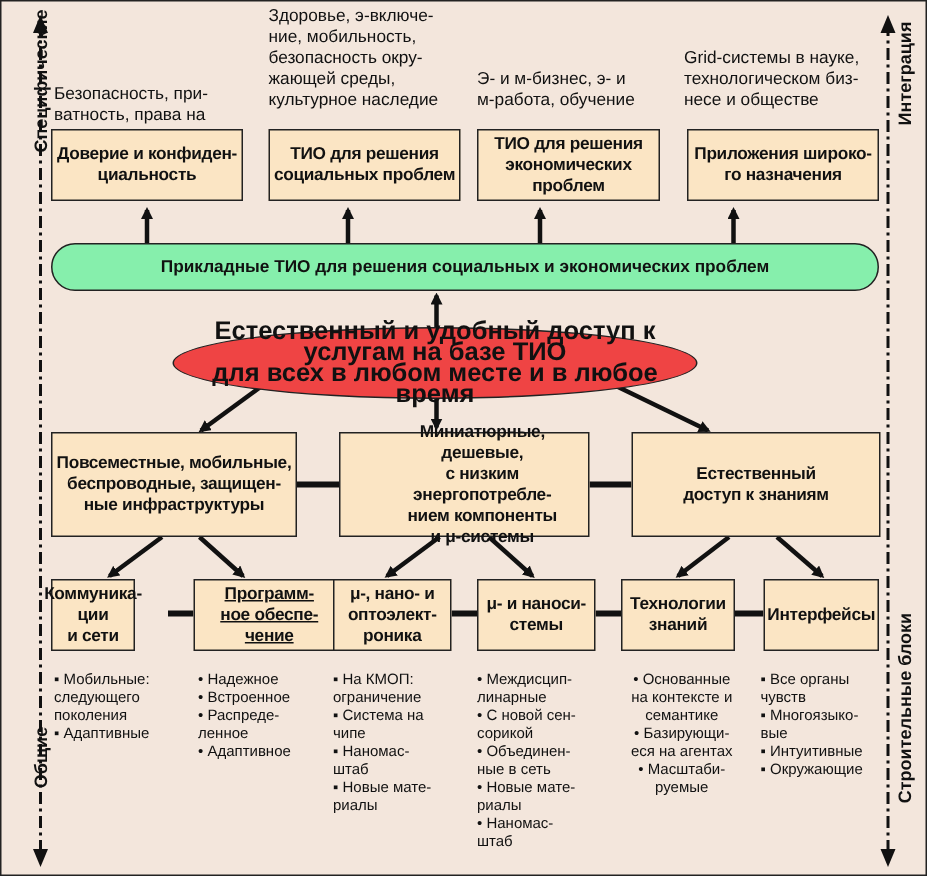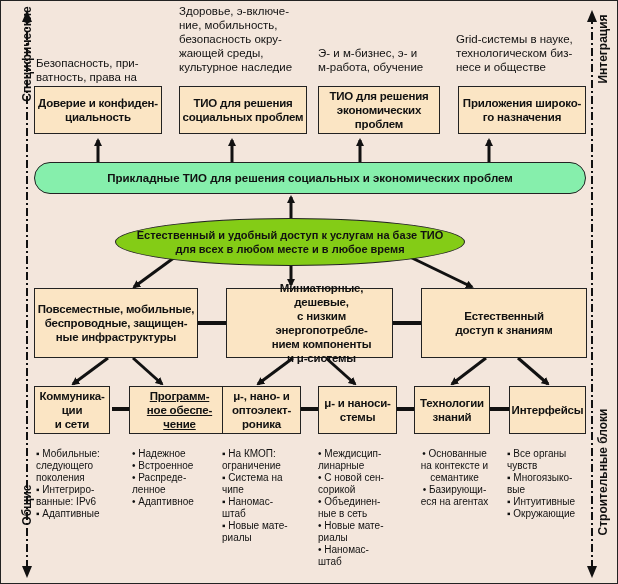--- a/index.html
+++ b/index.html
@@ -5,21 +5,21 @@
   html, body { margin:0; padding:0; }
   body { width:618px; height:584px; background:#f3e6dc; font-family:"Liberation Sans", sans-serif; color:#111; position:relative; overflow:hidden; }
   .frame { position:absolute; left:0; top:0; width:616px; height:582px; border:1px solid #222; background:#f3e6dc; }
   .box { position:absolute; background:#fbe5c4; border:1px solid #222; box-sizing:border-box; display:flex; align-items:center; justify-content:center; text-align:center; font-family:"Liberation Sans", sans-serif; font-weight:bold; font-size:11.5px; line-height:14px; letter-spacing:-0.2px; white-space:pre-line; }
   .note { position:absolute; font-size:11.5px; line-height:14px; white-space:pre-line; color:#111; }
   .bul { position:absolute; font-size:10px; line-height:12px; color:#111; }
   .bul div { white-space:pre-line; }
   .vlabel { position:absolute; font-weight:bold; font-size:12px; transform-origin:center center; white-space:nowrap; }
   svg.overlay { position:absolute; left:0; top:0; }
   .pill { position:absolute; background:#86efac; border:1px solid #222; border-radius:16px; box-sizing:border-box; display:flex; align-items:center; justify-content:center; font-weight:bold; font-size:11.5px; }
-  .ellipse { position:absolute; background:#84cc16; border:1px solid #222; border-radius:50%; box-sizing:border-box; display:flex; align-items:center; justify-content:center; text-align:center; font-weight:bold; font-size:11px; line-height:14px; white-space:pre-line; }
+  .ellipse { position:absolute; background:#ef4444; border:1px solid #222; border-radius:50%; box-sizing:border-box; display:flex; align-items:center; justify-content:center; text-align:center; font-weight:bold; font-size:17px; line-height:14px; white-space:pre-line; }
 </style>
 </head>
 <body>
 
 <div class="frame"></div>
 
 <svg class="overlay" width="618" height="584">
   <defs>
     <marker id="ah" markerWidth="8" markerHeight="8" refX="6" refY="4" orient="auto" markerUnits="userSpaceOnUse">
       <path d="M0,0 L8,4 L0,8 z" fill="#111"></path>
@@ -98,41 +98,39 @@
 <div class="box" style="left:34px; top:288px; width:164px; height:70px;">Повсеместные, мобильные,
 беспроводные, защищен-
 ные инфраструктуры</div>
 <div class="box" style="left:226px; top:288px; width:167px; height:70px;padding-left:24px;">Миниатюрные, дешевые,
 с низким энергопотребле-
 нием компоненты
 и μ-системы</div>
 <div class="box" style="left:421px; top:288px; width:166px; height:70px;">Естественный
 доступ к знаниям</div>
 
-<div class="box" style="left:34px; top:386px; width:76px; height:48px;">Коммуника-
+<div class="box" style="left:34px; top:386px; width:56px; height:48px;">Коммуника-
 ции
 и сети</div>
 <div class="box" style="left:129px; top:386px; width:101px; height:48px;text-decoration:underline;">Программ-
 ное обеспе-
 чение</div>
 <div class="box" style="left:222px; top:386px; width:79px; height:48px;">μ-, нано- и
 оптоэлект-
 роника</div>
 <div class="box" style="left:318px; top:386px; width:79px; height:48px;">μ- и наноси-
 стемы</div>
 <div class="box" style="left:414px; top:386px; width:76px; height:48px;">Технологии
 знаний</div>
 <div class="box" style="left:509px; top:386px; width:77px; height:48px;">Интерфейсы</div>
 
 <div class="bul" style="left:36px; top:448px; width:80px;">
   <div>▪ Мобильные:
 следующего
 поколения</div>
-  <div>▪ Интегриро-
-ванные: IPv6</div>
   <div>▪ Адаптивные</div>
 </div>
 <div class="bul" style="left:132px; top:448px; width:80px;">
   <div>• Надежное</div>
   <div>• Встроенное</div>
   <div>• Распреде-
 ленное</div>
   <div>• Адаптивное</div>
 </div>
 <div class="bul" style="left:222px; top:448px; width:80px;">
@@ -156,20 +154,22 @@
 риалы</div>
   <div>• Наномас-
 штаб</div>
 </div>
 <div class="bul" style="left:412px; top:448px; width:85px;text-align:center;">
   <div>• Основанные
 на контексте и
 семантике</div>
   <div>• Базирующи-
 еся на агентах</div>
+  <div>• Масштаби-
+руемые</div>
 </div>
 <div class="bul" style="left:507px; top:448px; width:80px;">
   <div>▪ Все органы
 чувств</div>
   <div>▪ Многоязыко-
 вые</div>
   <div>▪ Интуитивные</div>
   <div>▪ Окружающие</div>
 </div>
 

